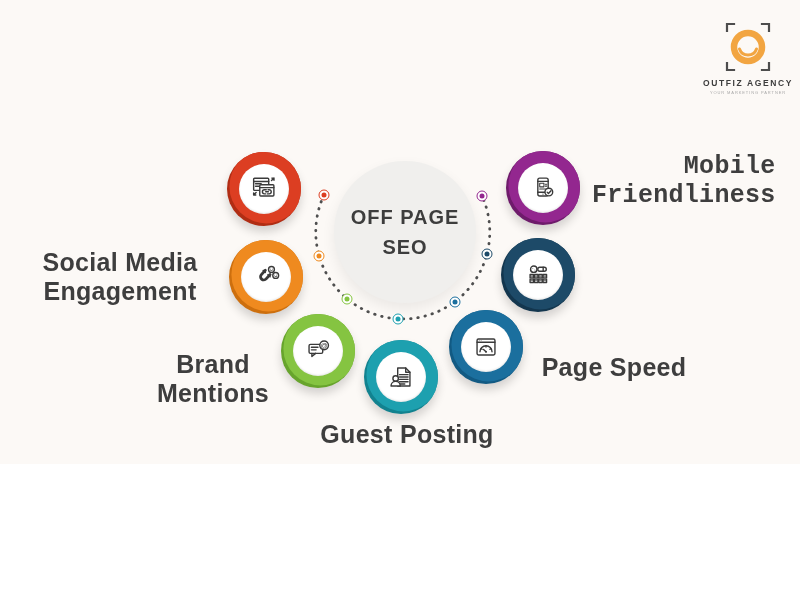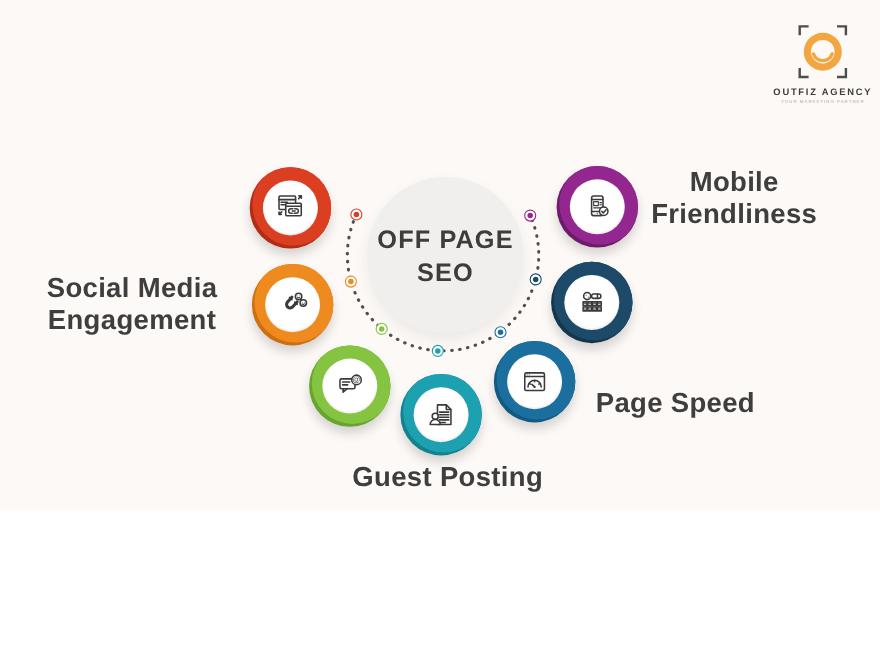--- a/index.html
+++ b/index.html
@@ -9,21 +9,21 @@
   
   .logo{position:absolute;left:700px;top:18px;width:96px;text-align:center;}
   .logo svg{display:block;margin:0 auto;}
   .brand{font-size:8.5px;font-weight:bold;letter-spacing:1.6px;color:#3d3d3d;margin-top:2px;white-space:nowrap;}
   .tagline{font-size:4px;letter-spacing:.9px;color:#a9a9a9;margin-top:2px;white-space:nowrap;}
 
   
   .hub{position:absolute;left:334px;top:161px;width:142px;height:142px;border-radius:50%;
        display:flex;align-items:center;justify-content:center;
        box-shadow:0 6px 14px rgba(0,0,0,.07);}
-  .hub-title{font-size:23px;font-weight:600;letter-spacing:1px;text-align:center;
+  .hub-title{font-size:20px;font-weight:600;letter-spacing:1px;text-align:center;
              line-height:30px;white-space:pre-line;}
 
   
   .orbit{position:absolute;left:0;top:0;pointer-events:none;}
   .odot{position:absolute;width:9px;height:9px;border-radius:50%;background:#fff;
         border:1.6px solid var(--c);transform:translate(-50%,-50%);}
   .odot::after{content:"";position:absolute;inset:1.6px;border-radius:50%;background:var(--c);}
 
   
   .sat{position:absolute;width:74px;height:74px;border-radius:50%;background:var(--cd);
@@ -32,21 +32,21 @@
        transform:translate(2.4px,-2.6px);}
   .sat-inner{position:absolute;inset:12px;border-radius:50%;background:#fff;
        display:flex;align-items:center;justify-content:center;
        box-shadow:inset 0 -1px 2px rgba(0,0,0,.10);}
   .sat-inner svg{display:block;}
 
   
   .lbl{position:absolute;transform:translate(-50%,-50%);font-size:25px;font-weight:600;
        color:#3e3e3e;letter-spacing:.3px;line-height:29px;text-align:center;
        white-space:pre-line;}
-  .lbl.left-anchor{transform:none;text-align:center;}
+  .lbl.left-anchor{transform:none;text-align:right;font-family:Liberation Mono, monospace;}
 
   .icon-stroke{stroke:#3a3a3a;stroke-width:1.5;fill:none;stroke-linecap:round;stroke-linejoin:round;}
 </style>
 </head>
 <body>
 
 <div id="canvas" style="background: rgb(252, 249, 246);">
 
   <div class="logo">
     <svg width="62" height="58" viewBox="0 0 62 58">
@@ -125,20 +125,22 @@
       <svg width="32" height="32" viewBox="0 0 34 34" class="icon-stroke">
         <rect x="7.5" y="10" width="14.5" height="9.5" rx="1.5"></rect>
         <path d="M10.5 19.5v3.4l4-3.4"></path>
         <line x1="10" y1="13" x2="17" y2="13"></line>
         <line x1="10" y1="15.8" x2="15" y2="15.8"></line>
         <circle cx="23.5" cy="11" r="4.6" fill="#fff"></circle>
         <text x="23.5" y="13.4" text-anchor="middle" font-size="7.5" fill="#3a3a3a" stroke="none" font-family="inherit">@</text>
       </svg>
     </div>
   </div>
+  <div class="lbl" style="left:213px;top:379px">Brand
+Mentions</div>
 
   <div class="sat" style="left: 364px; top: 340px; --c: #1da0af; --cd: #12828f;">
     <div class="sat-inner">
       <svg width="32" height="32" viewBox="0 0 34 34" class="icon-stroke">
         <path d="M13.5 7.5h8.5l4.5 4.5v14.5H13.5z" fill="#fff"></path>
         <path d="M22 7.5v4.5h4.5"></path>
         <line x1="15.5" y1="14.5" x2="24.5" y2="14.5"></line>
         <line x1="15.5" y1="17" x2="24.5" y2="17"></line>
         <line x1="15.5" y1="19.5" x2="24.5" y2="19.5"></line>
         <line x1="15.5" y1="22" x2="24.5" y2="22"></line>

